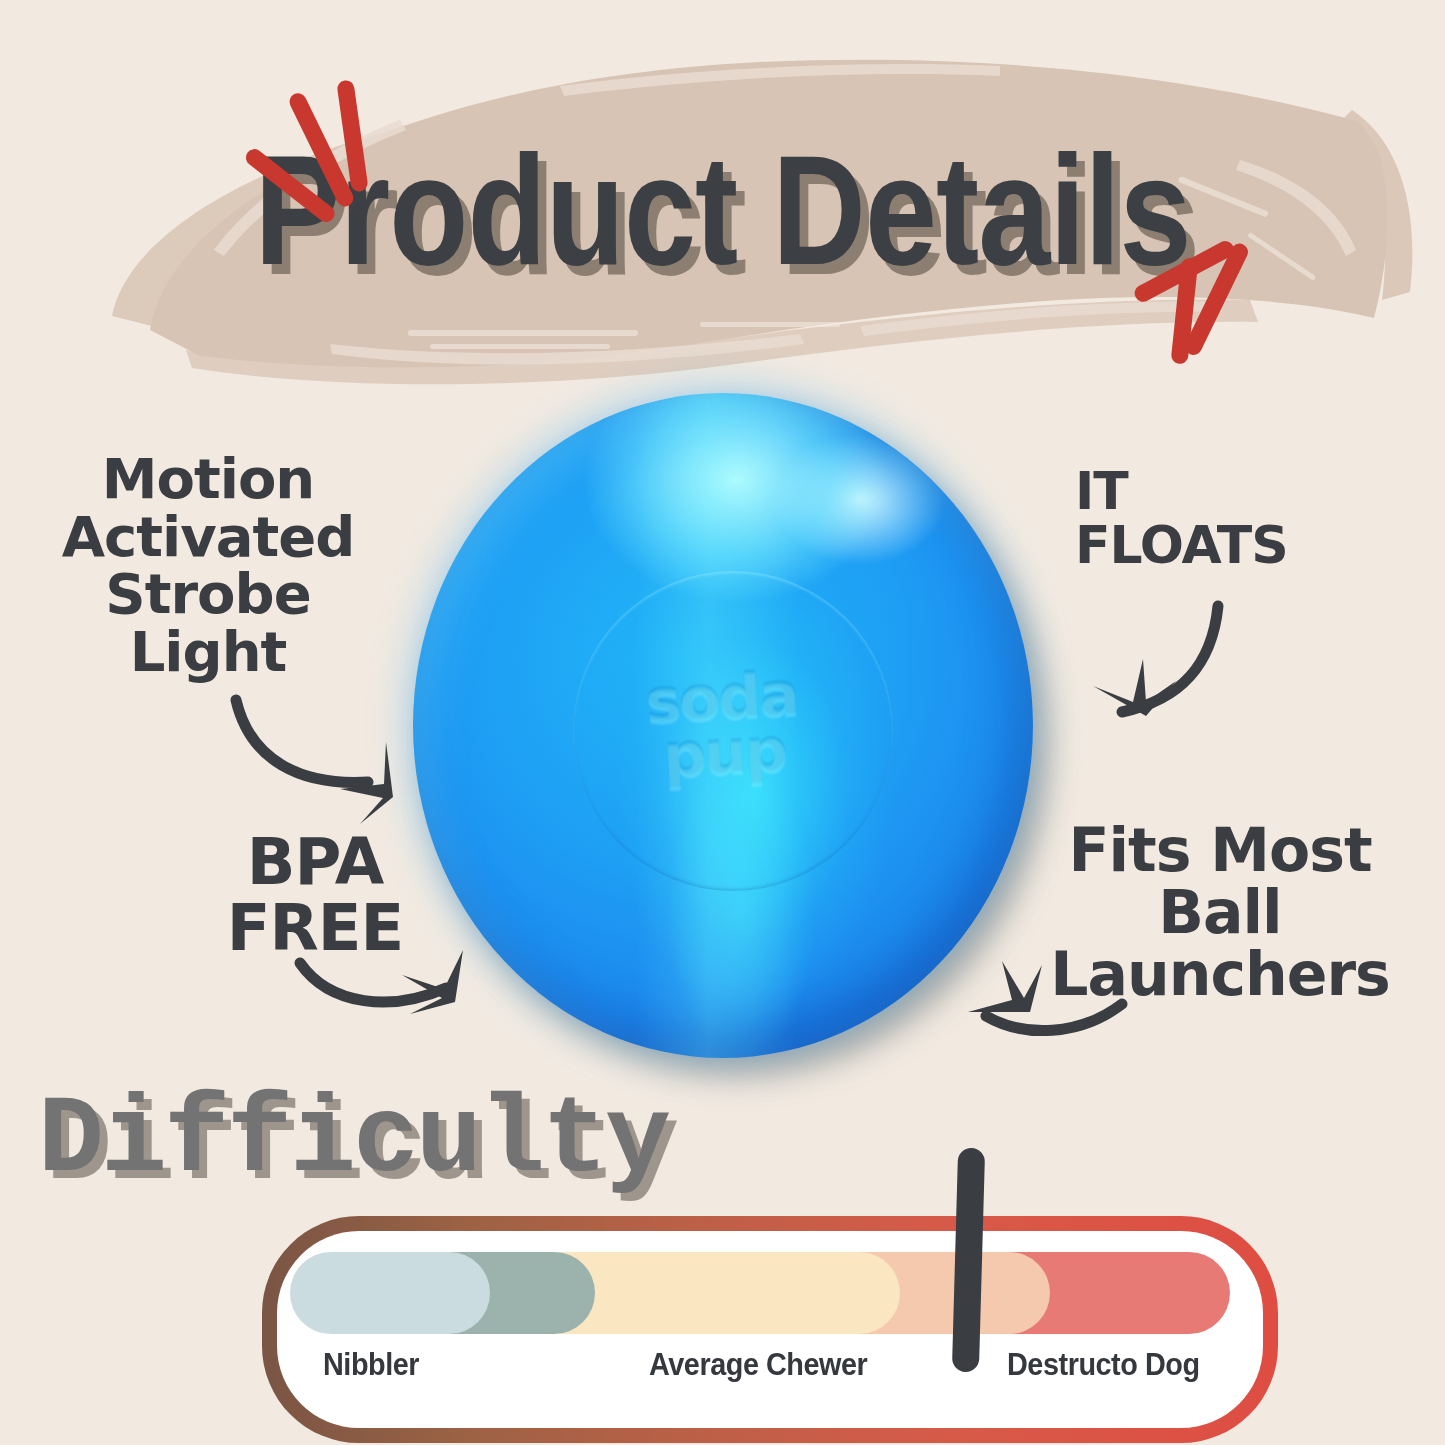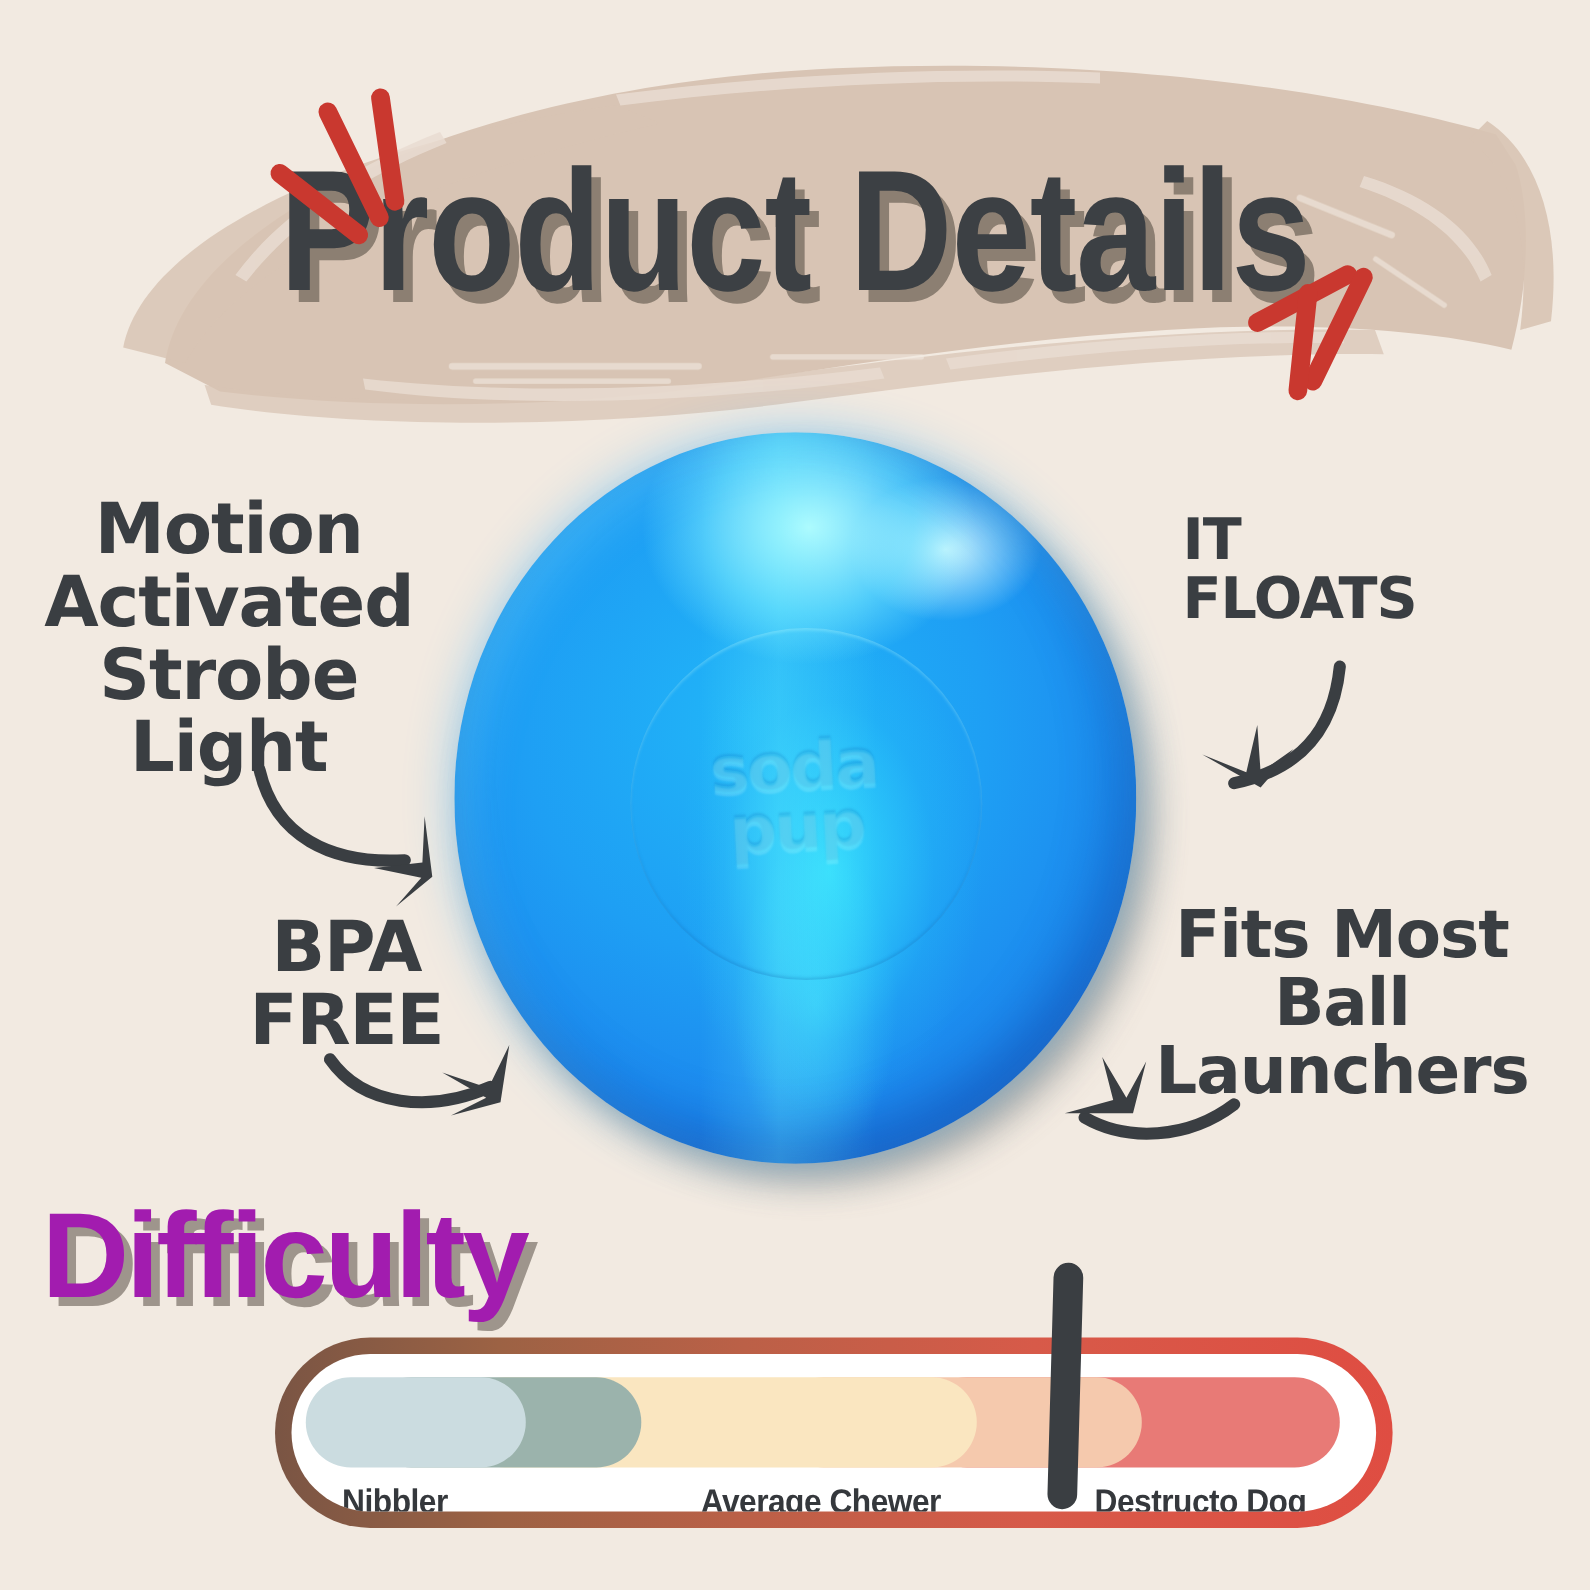--- a/index.html
+++ b/index.html
@@ -86,42 +86,42 @@
 
   
   .callout {
     position:absolute;
     font-family:"DejaVu Sans","Liberation Sans",sans-serif;
     font-weight:bold;
     color:#3A3E42;
     line-height:1.03;
     letter-spacing:-1px;
   }
-  #callout-strobe   { left:28px;  top:450px;  width:360px; text-align:center; font-size:64px; }
+  #callout-strobe   { left:28px;  top:450px;  width:360px; text-align:center; font-size:56px; }
   #callout-floats   { left:1075px;top:465px;  width:330px; text-align:left; font-size:52px; }
   #callout-bpa      { left:185px; top:830px;  width:260px; text-align:center; font-size:64px; }
   #callout-launcher { left:1040px;top:820px;  width:360px; text-align:center; font-size:60px; }
 
   #arrows-svg { position:absolute; left:0; top:0; width:1445px; height:1445px; pointer-events:none; }
 
   
   #difficulty-title {
     position:absolute; left:38px; top:1078px;
-    font-family:Liberation Sans, sans-serif;
+    font-family:Liberation Mono, monospace;
     font-weight:bold;
     font-size:110px;
     letter-spacing:-3px;
-    color:#a21caf;
+    color:#737373;
     text-shadow:8px 8px 0 #9E958C;
   }
 
   #difficulty-meter {
     position:absolute;
-    left:250px; top:1216px;
-    width:1016px; height:173px;
+    left:262px; top:1216px;
+    width:1016px; height:227px;
     border-radius:97px;
     padding:15px;
     background:linear-gradient(90deg,#7A5544 0%, #9C6244 20%, #BB6047 42%, #D75A49 68%, #DF4D42 100%);
   }
   #meter-inner {
     position:relative;
     width:100%; height:100%;
     border-radius:82px;
     background:#FFFFFF;
     overflow:hidden;

